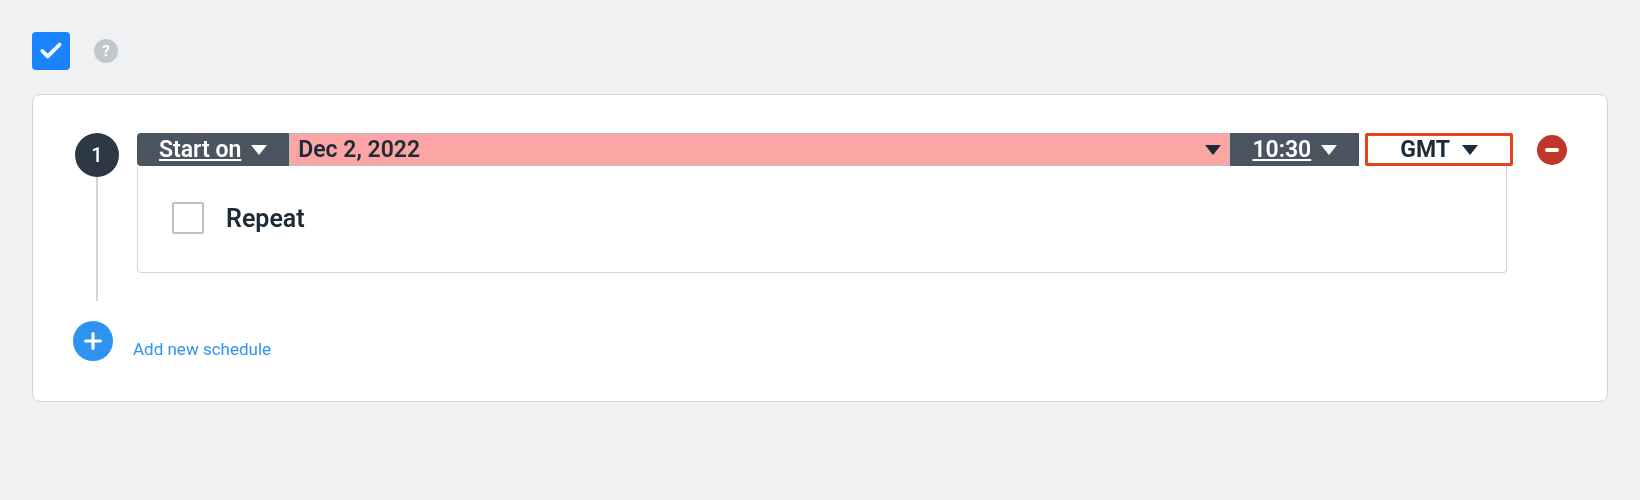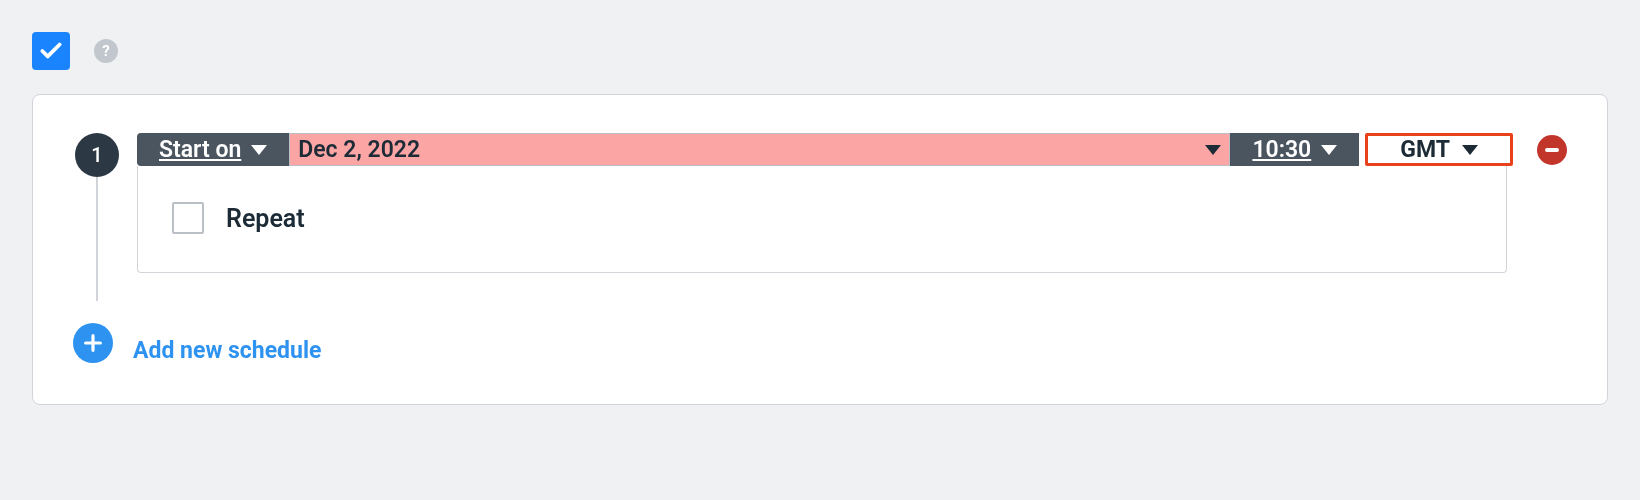--- a/index.html
+++ b/index.html
@@ -200,22 +200,22 @@
       align-items: center;
       justify-content: center;
       cursor: pointer;
       z-index: 2;
     }
     .add-icon svg {
       width: 22px;
       height: 22px;
     }
     .add-label {
-      font-size: 23px;
-      font-weight: 700;
+      font-size: 17px;
+      font-weight: 400;
       color: #2e93f0;
       cursor: pointer;
       margin-top: 16px;
     }
     .caret-down {
       width: 0;
       height: 0;
       border-left: 8px solid transparent;
       border-right: 8px solid transparent;
       display: inline-block;

